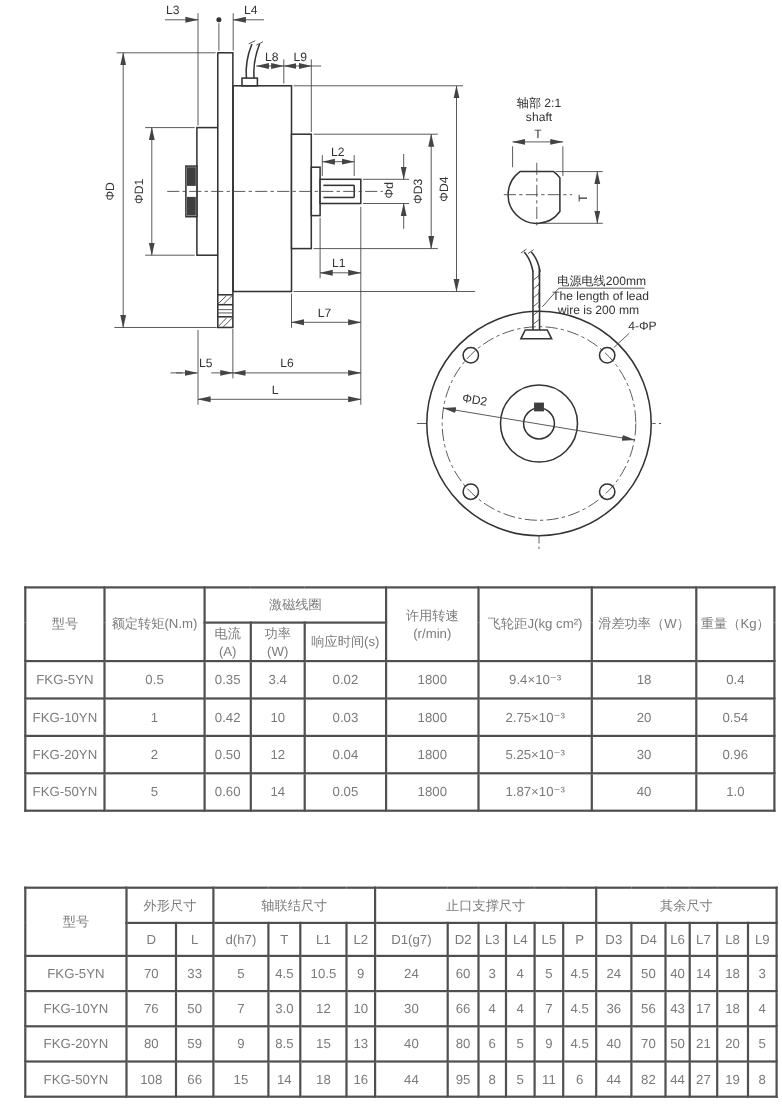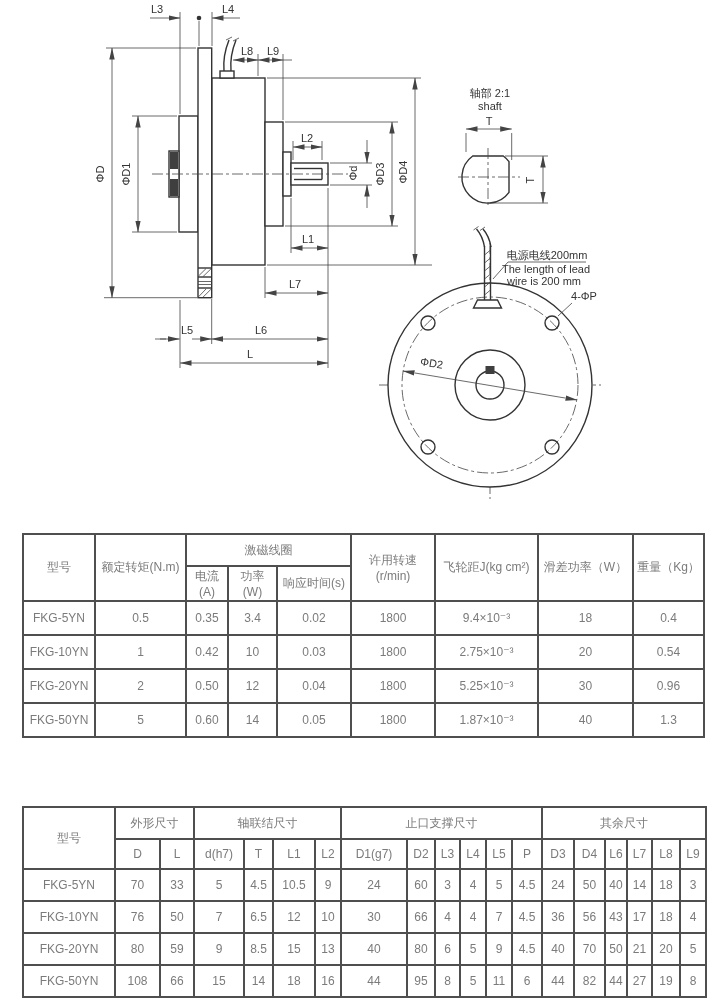--- a/index.html
+++ b/index.html
@@ -273,21 +273,21 @@
           </tr>
           <tr>
             <td>FKG-50YN</td>
             <td>5</td>
             <td>0.60</td>
             <td>14</td>
             <td>0.05</td>
             <td>1800</td>
             <td>1.87×10⁻³</td>
             <td>40</td>
-            <td>1.3</td>
+            <td>1.0</td>
           </tr>
         </tbody>
   </table>
 </div>
 
 <div class="tblwrap" style="left:22px;top:806px;">
   <table id="dim-table">
     <colgroup>
       <col style="width:92px">
           <col style="width:45px">
@@ -358,21 +358,21 @@
             <td>40</td>
             <td>14</td>
             <td>18</td>
             <td>3</td>
           </tr>
           <tr>
             <td>FKG-10YN</td>
             <td>76</td>
             <td>50</td>
             <td>7</td>
-            <td>6.5</td>
+            <td>3.0</td>
             <td>12</td>
             <td>10</td>
             <td>30</td>
             <td>66</td>
             <td>4</td>
             <td>4</td>
             <td>7</td>
             <td>4.5</td>
             <td>36</td>
             <td>56</td>

